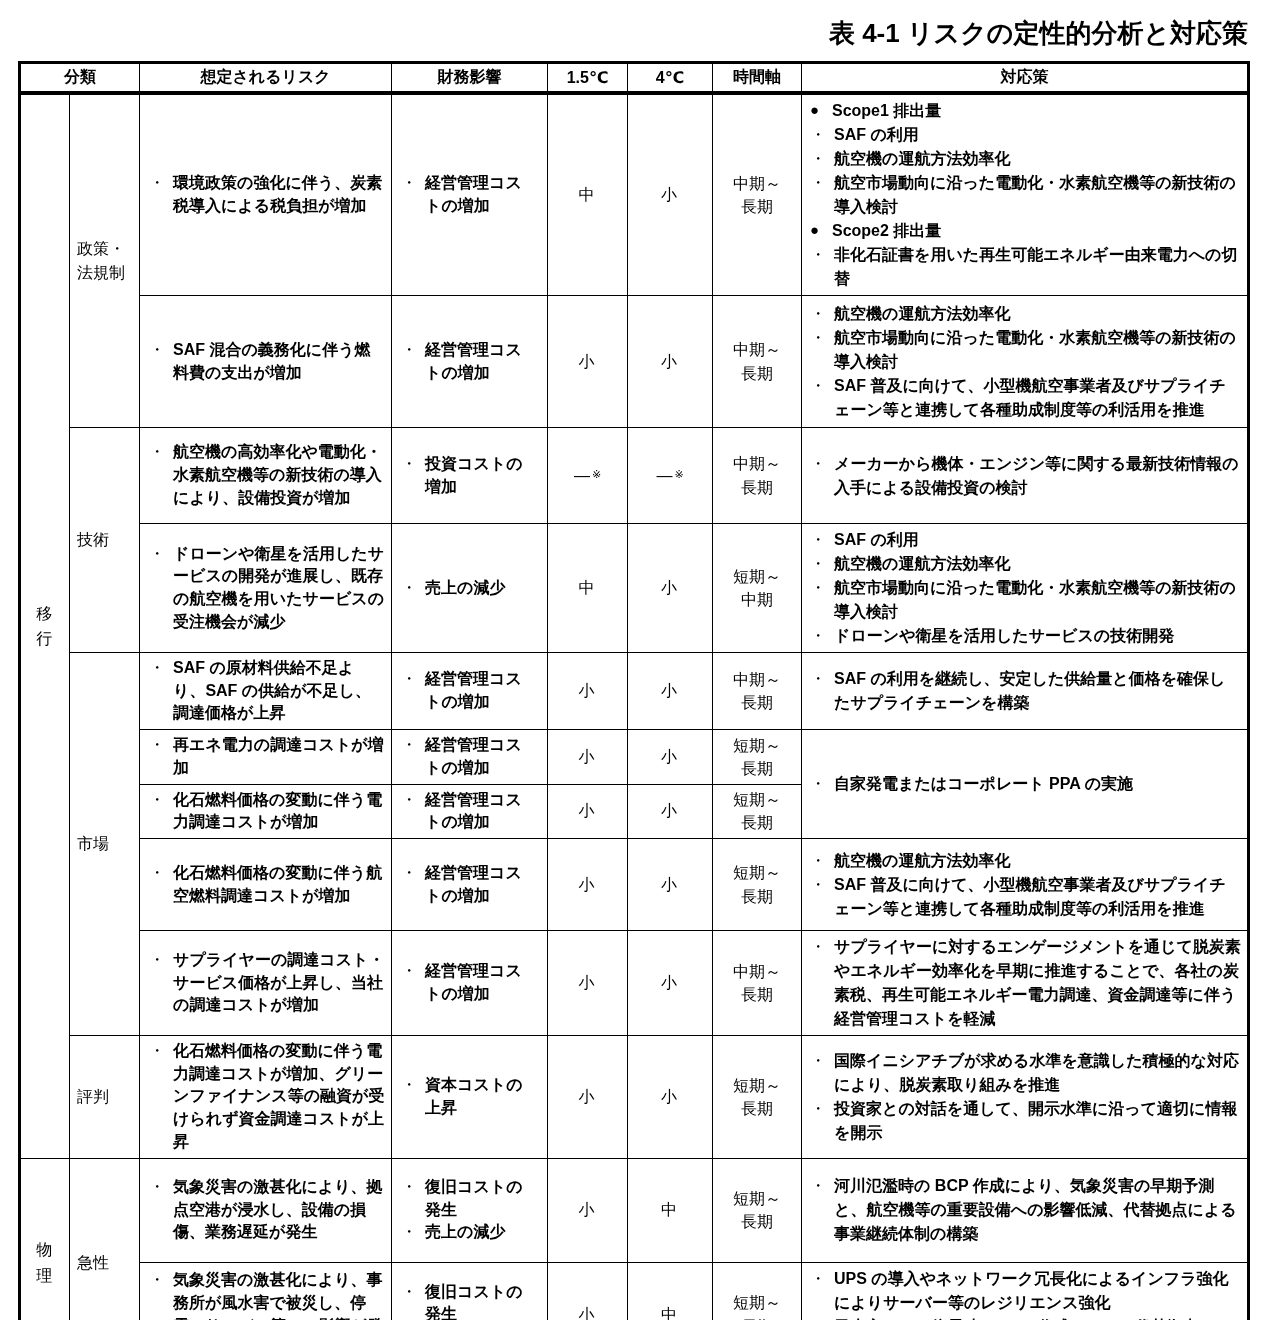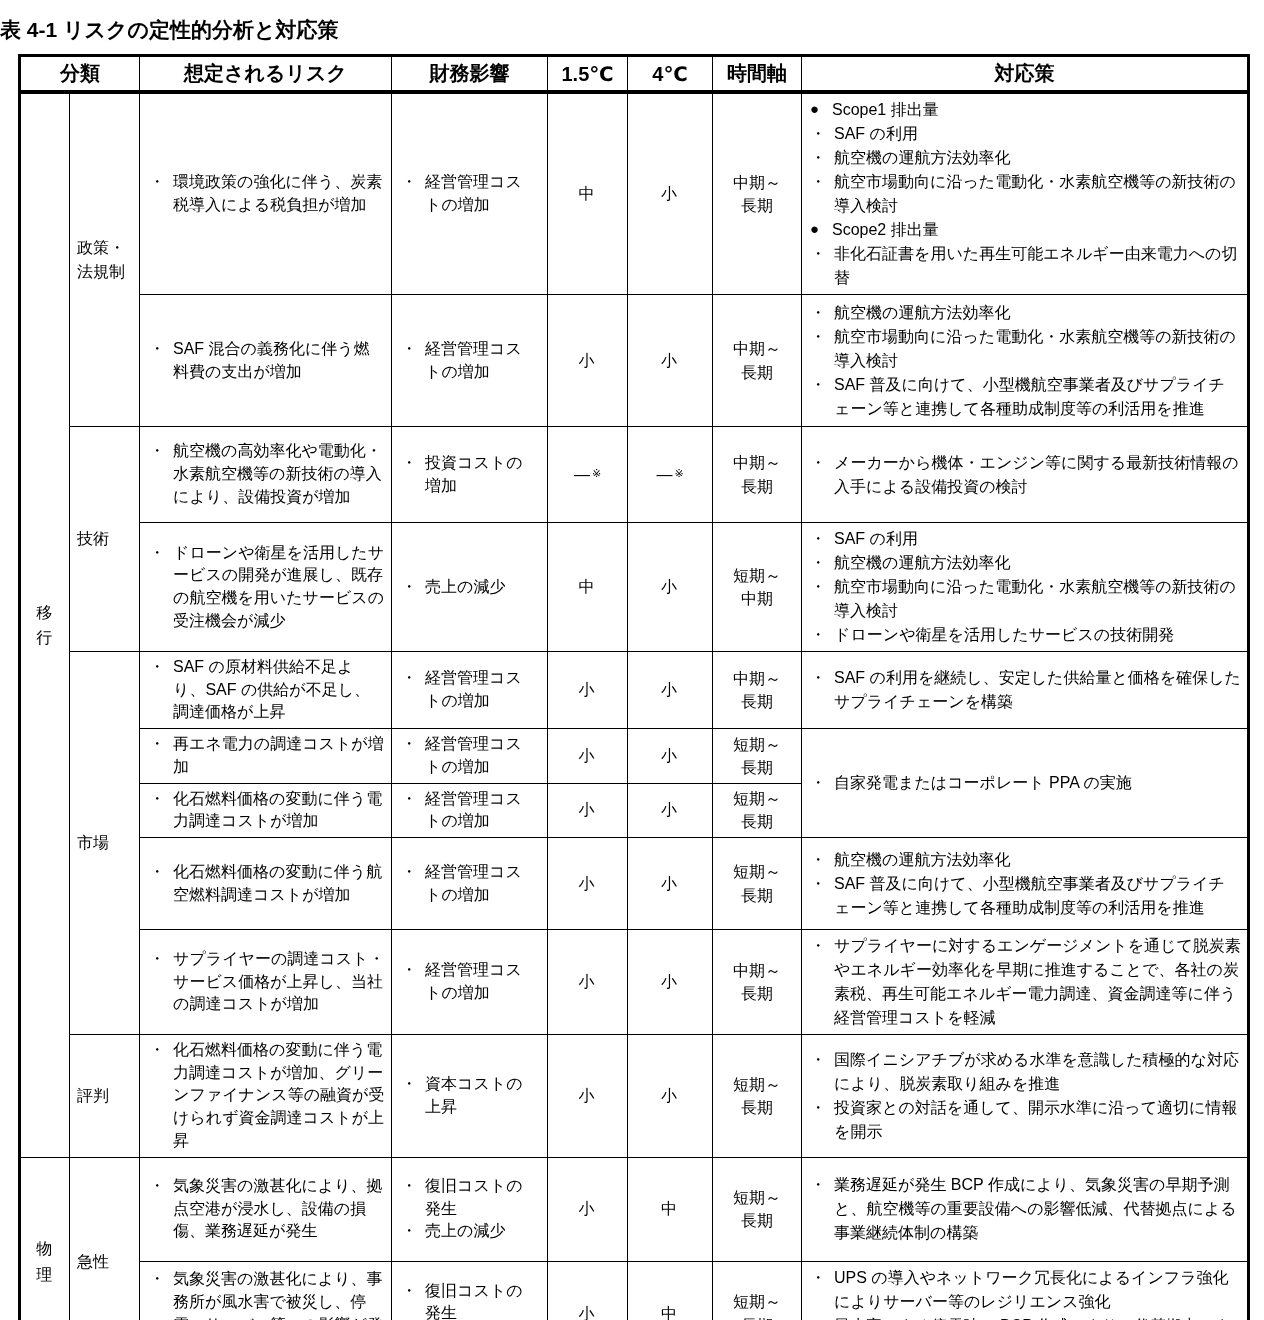--- a/index.html
+++ b/index.html
@@ -1,38 +1,38 @@
 <!DOCTYPE html>
 <html lang="ja"><head>
 <meta charset="utf-8">
 <style>
   html,body { margin:0; padding:0; background:#fff; color:#000;
     font-family:"Liberation Sans","DejaVu Sans",sans-serif; }
   body { width:1264px; }
-  .title { text-align:left; font-weight:bold; font-size:21px; margin:16px 16px 10px 0; }
+  .title { text-align:right; font-weight:bold; font-size:26px; margin:16px 16px 10px 0; }
   table { border-collapse:collapse; table-layout:fixed; width:1229px; margin-left:18px;
     border:3px solid #000; }
   th, td { border:1px solid #000; }
-  thead th { border-bottom:4px solid #000; font-weight:bold; font-size:20px;
+  thead th { border-bottom:4px solid #000; font-weight:bold; font-size:16px;
     padding:3px 2px; text-align:center; }
   td { vertical-align:middle; font-size:16px; line-height:1.5; }
   .cat { text-align:center; }
   .vtext { display:inline-block; width:1.1em; word-break:break-all; line-height:1.6;
     text-align:left; }
   .sub { word-break:break-all; padding:4px 7px; }
   .risk { padding:4px 6px 4px 9px; line-height:1.42; }
   .fin  { padding:4px 16px 4px 9px; line-height:1.42; }
   .sev  { text-align:center; }
   .sev .ref { font-size:11px; vertical-align:3px; margin-left:2px; }
   .time { text-align:center; white-space:pre-line; line-height:1.45;margin-left:7px; }
   .act  { padding:4px 6px 4px 8px; }
   .li { display:flex; align-items:flex-start; }
   .li .marker { flex:0 0 24px; }
   .li .marker.big { flex:0 0 22px; font-size:15px; }
-  .li .li-text { flex:1; }
+  .li .li-text { flex:1;font-weight:bold; }
 </style>
 </head>
 <body>
 
 <div class="title">表 4-1  リスクの定性的分析と対応策</div>
 
 <table>
   <colgroup>
     <col style="width:50px">
       <col style="width:70px">
@@ -361,21 +361,21 @@
             <span class="li-text">売上の減少</span>
           </div>
         </td>
       <td class="sev"><span>小</span><span class="ref"></span></td>
       <td class="sev"><span>中</span><span class="ref"></span></td>
       <td class="time">短期～
 長期</td>
       <td class="act">
           <div class="li">
             <span class="marker">・</span>
-            <span class="li-text">業務遅延が発生 BCP 作成により、気象災害の早期予測と、航空機等の重要設備への影響低減、代替拠点による事業継続体制の構築</span>
+            <span class="li-text">河川氾濫時の BCP 作成により、気象災害の早期予測と、航空機等の重要設備への影響低減、代替拠点による事業継続体制の構築</span>
           </div>
         </td>
     </tr>
     <tr style="height:86px">
       <td class="risk">
           <div class="li">
             <span class="marker">・</span>
             <span class="li-text">気象災害の激甚化により、事務所が風水害で被災し、停電、サーバー等への影響が発生</span>
           </div>
         </td>

